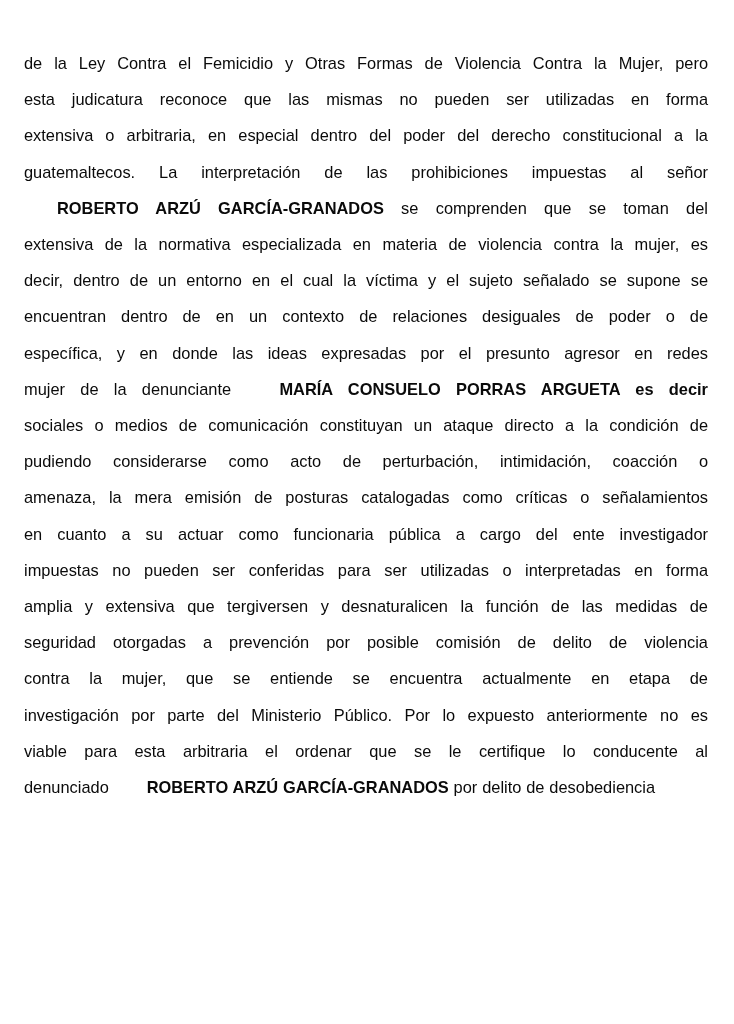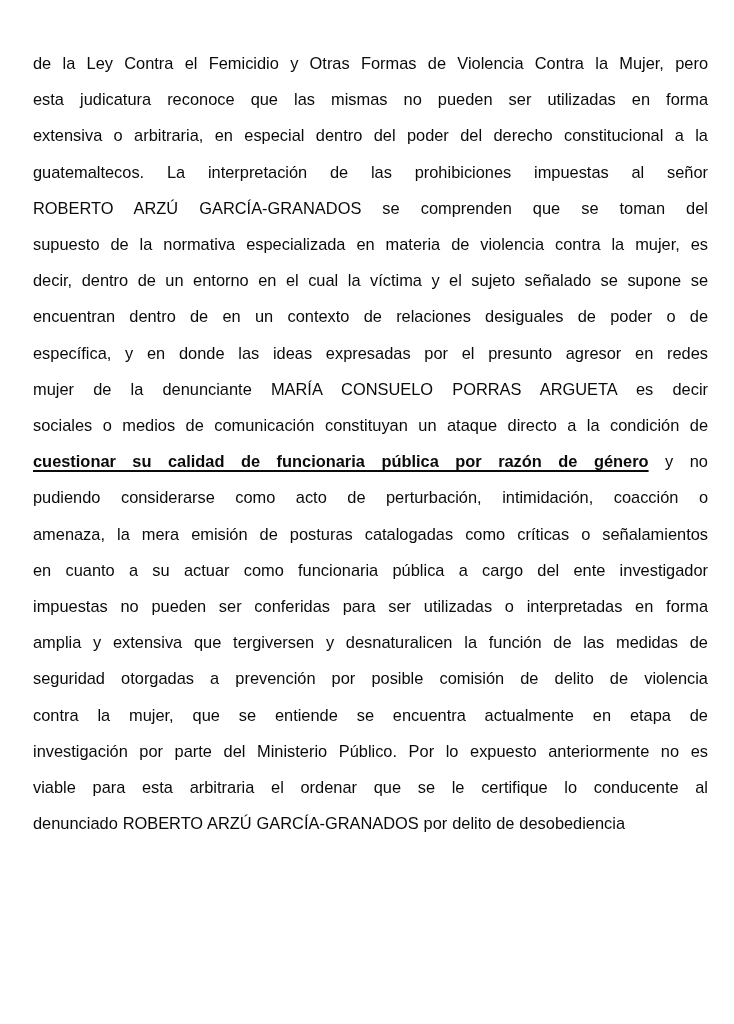--- a/index.html
+++ b/index.html
@@ -12,21 +12,21 @@
     width: 734px;
     height: 1024px;
     overflow: hidden;
     font-family: "Liberation Sans", sans-serif;
   }
   .page {
     box-sizing: border-box;
     width: 734px;
     height: 1024px;
     background: #ffffff;
-    padding: 45px 26px 0 33px;
+    padding: 45px 26px 0 24px;
     color: #0a0a0a;
   }
   .text-body {
     width: 100%;
   }
   .line {
     font-size: 16.4px;
     line-height: 36.2px;
     text-align: justify;
     text-align-last: justify;
@@ -36,46 +36,46 @@
     word-spacing: 0.02em;
   }
   .line.no-justify {
     text-align-last: left;
     -moz-text-align-last: left;
   }
   .run-normal {
     font-weight: 400;
   }
   .run-bold {
-    font-weight: 400;
+    font-weight: 700;
+    margin-left: 33px;
   }
   .run-bold-underline {
     font-weight: 700;
     text-decoration: underline;
     text-underline-offset: 3px;
     text-decoration-thickness: 1.5px;
   }
 </style>
 </head>
 <body>
 
 <div class="page">
   <div class="text-body">
       <div class="line"><span class="run-normal">de la Ley Contra el Femicidio y Otras Formas de Violencia Contra la Mujer, pero</span></div>
       <div class="line"><span class="run-normal">esta judicatura reconoce que las mismas no pueden ser utilizadas en forma</span></div>
       <div class="line"><span class="run-normal">extensiva o arbitraria, en especial dentro del poder del derecho constitucional a la</span></div>
       <div class="line"><span class="run-normal">guatemaltecos. La interpretación de las prohibiciones impuestas al señor</span></div>
       <div class="line"><span class="run-bold">ROBERTO ARZÚ GARCÍA-GRANADOS</span><span class="run-normal"> se comprenden que se toman del</span></div>
-      <div class="line"><span class="run-normal">supuesto de la normativa especializada en materia de violencia contra la mujer, es</span></div>
+      <div class="line"><span class="run-normal">extensiva de la normativa especializada en materia de violencia contra la mujer, es</span></div>
       <div class="line"><span class="run-normal">decir, dentro de un entorno en el cual la víctima y el sujeto señalado se supone se</span></div>
       <div class="line"><span class="run-normal">encuentran dentro de en un contexto de relaciones desiguales de poder o de</span></div>
       <div class="line"><span class="run-normal">específica, y en donde las ideas expresadas por el presunto agresor en redes</span></div>
       <div class="line"><span class="run-normal">mujer de la denunciante </span><span class="run-bold">MARÍA CONSUELO PORRAS ARGUETA es decir</span></div>
       <div class="line"><span class="run-normal">sociales o medios de comunicación constituyan un ataque directo a la condición de</span></div>
-      <div class="line"><span class="run-bold-underline">cuestionar su calidad de funcionaria pública por razón de género</span><span class="run-normal"> y no</span></div>
       <div class="line"><span class="run-normal">pudiendo considerarse como acto de perturbación, intimidación, coacción o</span></div>
       <div class="line"><span class="run-normal">amenaza, la mera emisión de posturas catalogadas como críticas o señalamientos</span></div>
       <div class="line"><span class="run-normal">en cuanto a su actuar como funcionaria pública a cargo del ente investigador</span></div>
       <div class="line"><span class="run-normal">impuestas no pueden ser conferidas para ser utilizadas o interpretadas en forma</span></div>
       <div class="line"><span class="run-normal">amplia y extensiva que tergiversen y desnaturalicen la función de las medidas de</span></div>
       <div class="line"><span class="run-normal">seguridad otorgadas a prevención por posible comisión de delito de violencia</span></div>
       <div class="line"><span class="run-normal">contra la mujer, que se entiende se encuentra actualmente en etapa de</span></div>
       <div class="line"><span class="run-normal">investigación por parte del Ministerio Público. Por lo expuesto anteriormente no es</span></div>
       <div class="line"><span class="run-normal">viable para esta arbitraria el ordenar que se le certifique lo conducente al</span></div>
       <div class="line no-justify"><span class="run-normal">denunciado </span><span class="run-bold">ROBERTO ARZÚ GARCÍA-GRANADOS</span><span class="run-normal"> por delito de desobediencia</span></div>

